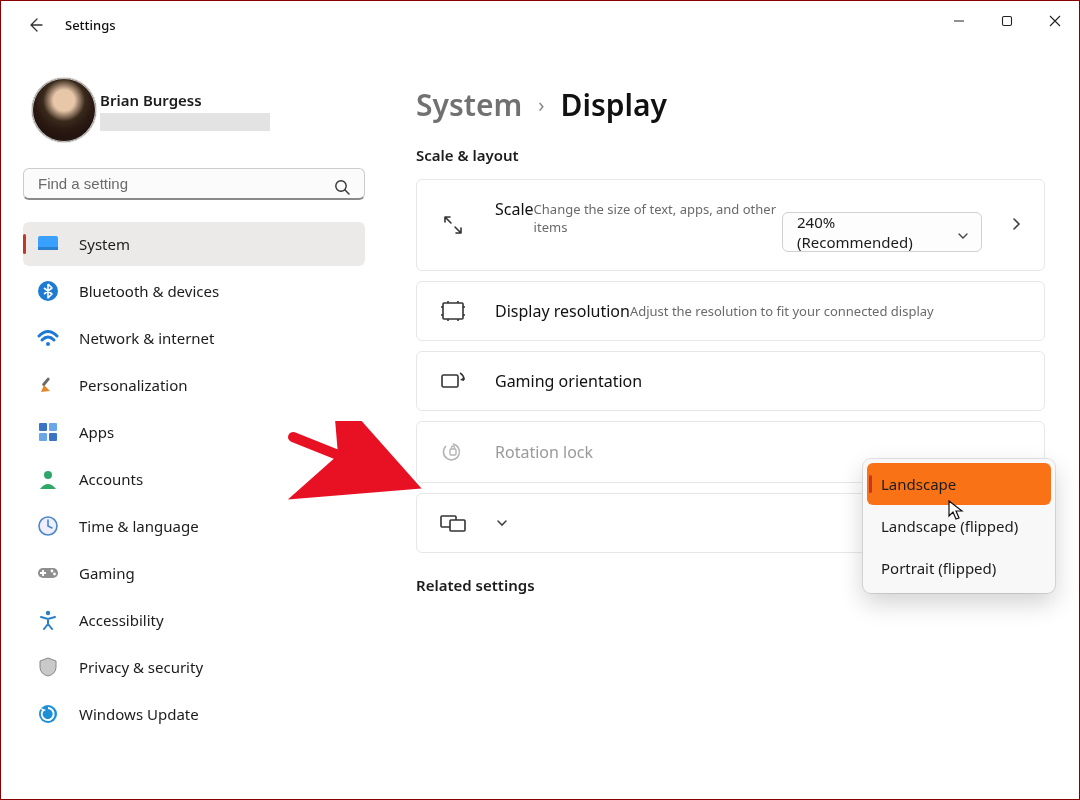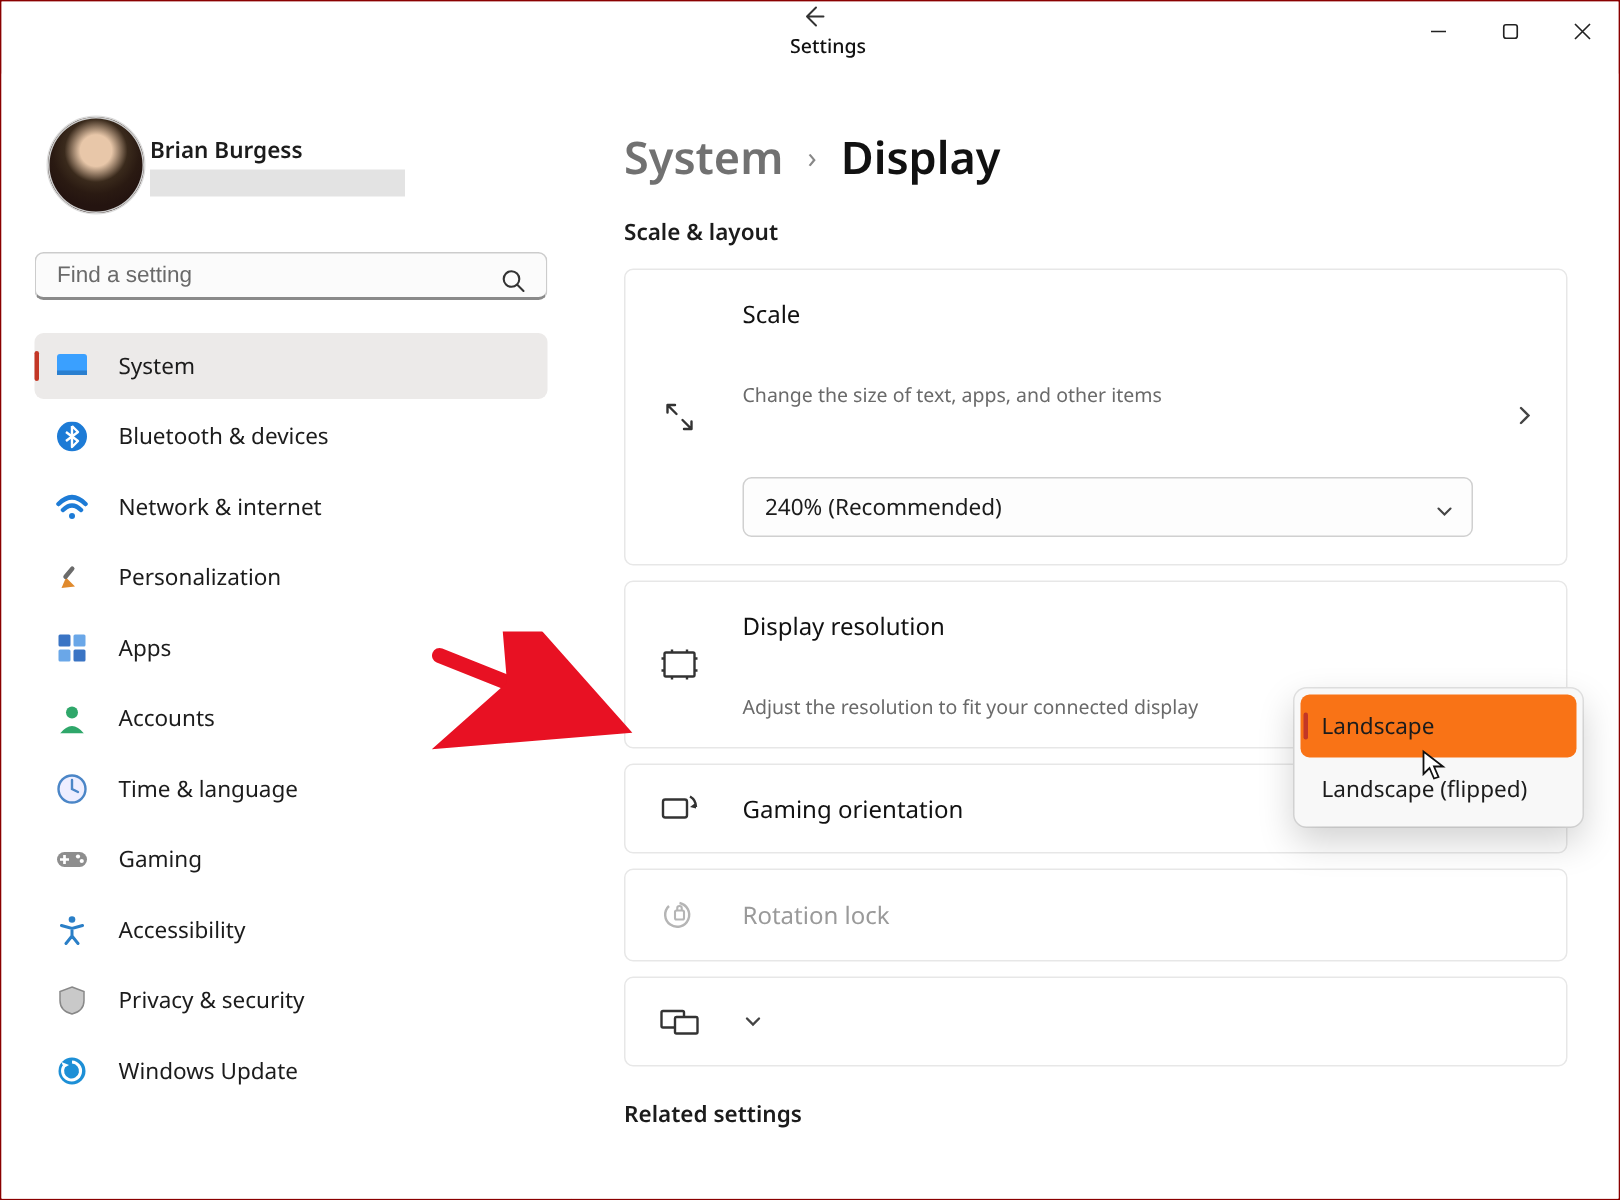--- a/index.html
+++ b/index.html
@@ -15,21 +15,20 @@
     position: relative;
   }
   
   .titlebar {
     height: 48px;
     display: flex;
     align-items: center;
     padding-left: 24px;
     position: relative;
     background: #fff;
-    flex-direction: column;
   }
   .back-arrow { width: 20px; height: 20px; display: flex; align-items: center; justify-content: center; color: #444; margin-right: 20px; cursor: pointer; }
   .title-text { font-size: 13px; color: #111; font-weight: 500; }
   .window-controls { position: absolute; right: 0; top: 0; display: flex; height: 40px; }
   .window-controls .ctl { width: 48px; height: 40px; display: flex; align-items: center; justify-content: center; }
   .window-controls svg { width: 12px; height: 12px; }
 
   
   .app {
     display: flex;
@@ -103,21 +102,21 @@
     padding: 18px 22px 18px 22px;
     margin-bottom: 10px;
     display:flex; align-items:center; gap:28px;
     background:#fff;
     position:relative;
   }
   .card .card-ic { width:28px; display:flex; align-items:center; justify-content:center; color:#3a3a3a; flex-shrink:0; }
   .card .card-body { flex:1; }
   .card .card-title { font-size:16px; color:#111; }
   .card .card-sub   { font-size:13px; color:#6a6a6a; margin-top:2px; }
-  .card.twoline .card-body { display:flex; flex-direction:column;gap:32px; }
+  .card.twoline .card-body { display:flex; flex-direction:row; }
   .card .chev-right { color:#444; }
   .card.disabled .card-title { color:#9a9a9a; }
 
   .combo {
     margin-top: 14px;
     height: 40px; min-width: 200px;
     border: 1px solid #d0d0d0; border-radius:6px;
     padding: 0 38px 0 14px;
     display:inline-flex; align-items:center;
     font-size:15px; position:relative;
@@ -402,20 +401,23 @@
 
     <div class="section-h" style="margin-top:22px">Related settings</div>
 
     <div class="dropdown">
       <div class="dd-item sel">
         <span>Landscape</span>
       </div>
       <div class="dd-item">
         <span>Landscape (flipped)</span>
       </div>
+      <div class="dd-item">
+        <span>Portrait (flipped)</span>
+      </div>
     </div>
 
   </main>
 </div>
 
 <svg class="arrow-anno" width="140" height="80" viewBox="0 0 140 80">
   <defs>
     <marker id="ah" markerWidth="14" markerHeight="14" refX="10" refY="6" orient="auto">
       <path d="M0 0 L12 6 L0 12 L3 6 Z" fill="#e81123"></path>
     </marker>

